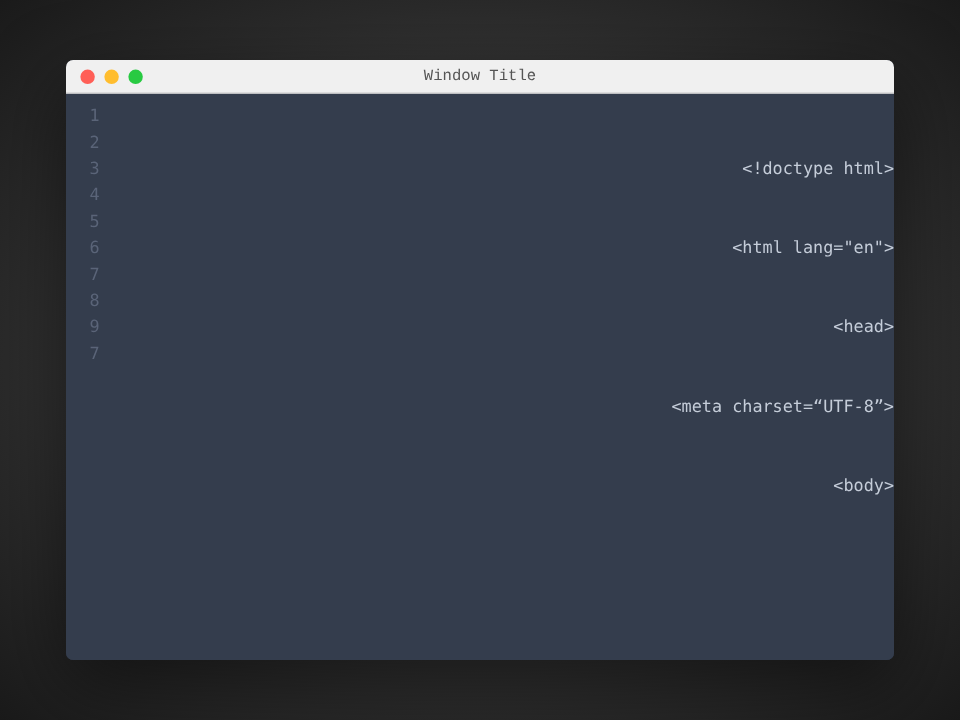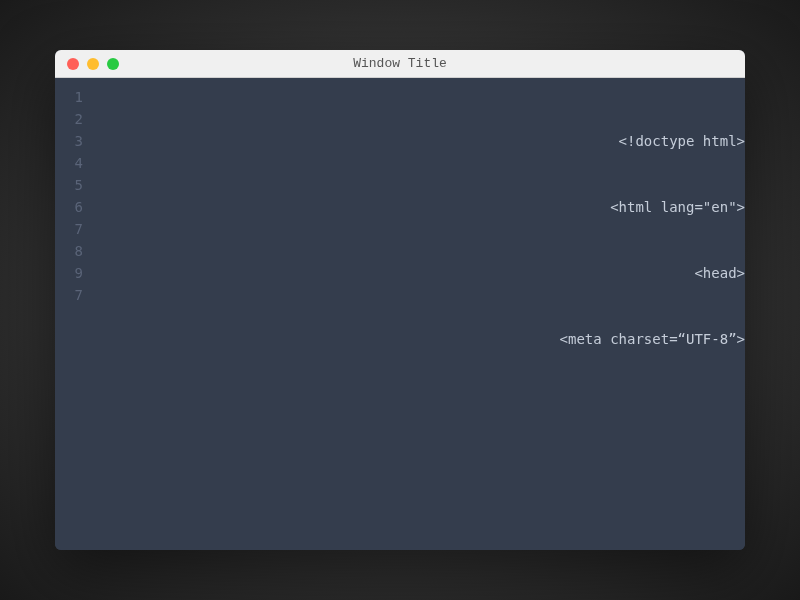--- a/index.html
+++ b/index.html
@@ -111,18 +111,19 @@
       <div class="gutter-line">7</div>
       <div class="gutter-line">8</div>
       <div class="gutter-line">9</div>
       <div class="gutter-line">7</div>
     </div>
     <div class="code">
       <div class="code-line">&lt;!doctype html&gt;</div>
       <div class="code-line">&lt;html lang="en"&gt;</div>
       <div class="code-line">&lt;head&gt;</div>
       <div class="code-line">    &lt;meta charset=“UTF-8”&gt;</div>
+      <div class="code-line">&lt;body&gt;</div>
       
       
       
     </div>
   </div>
 </div>
 
 </body></html>

